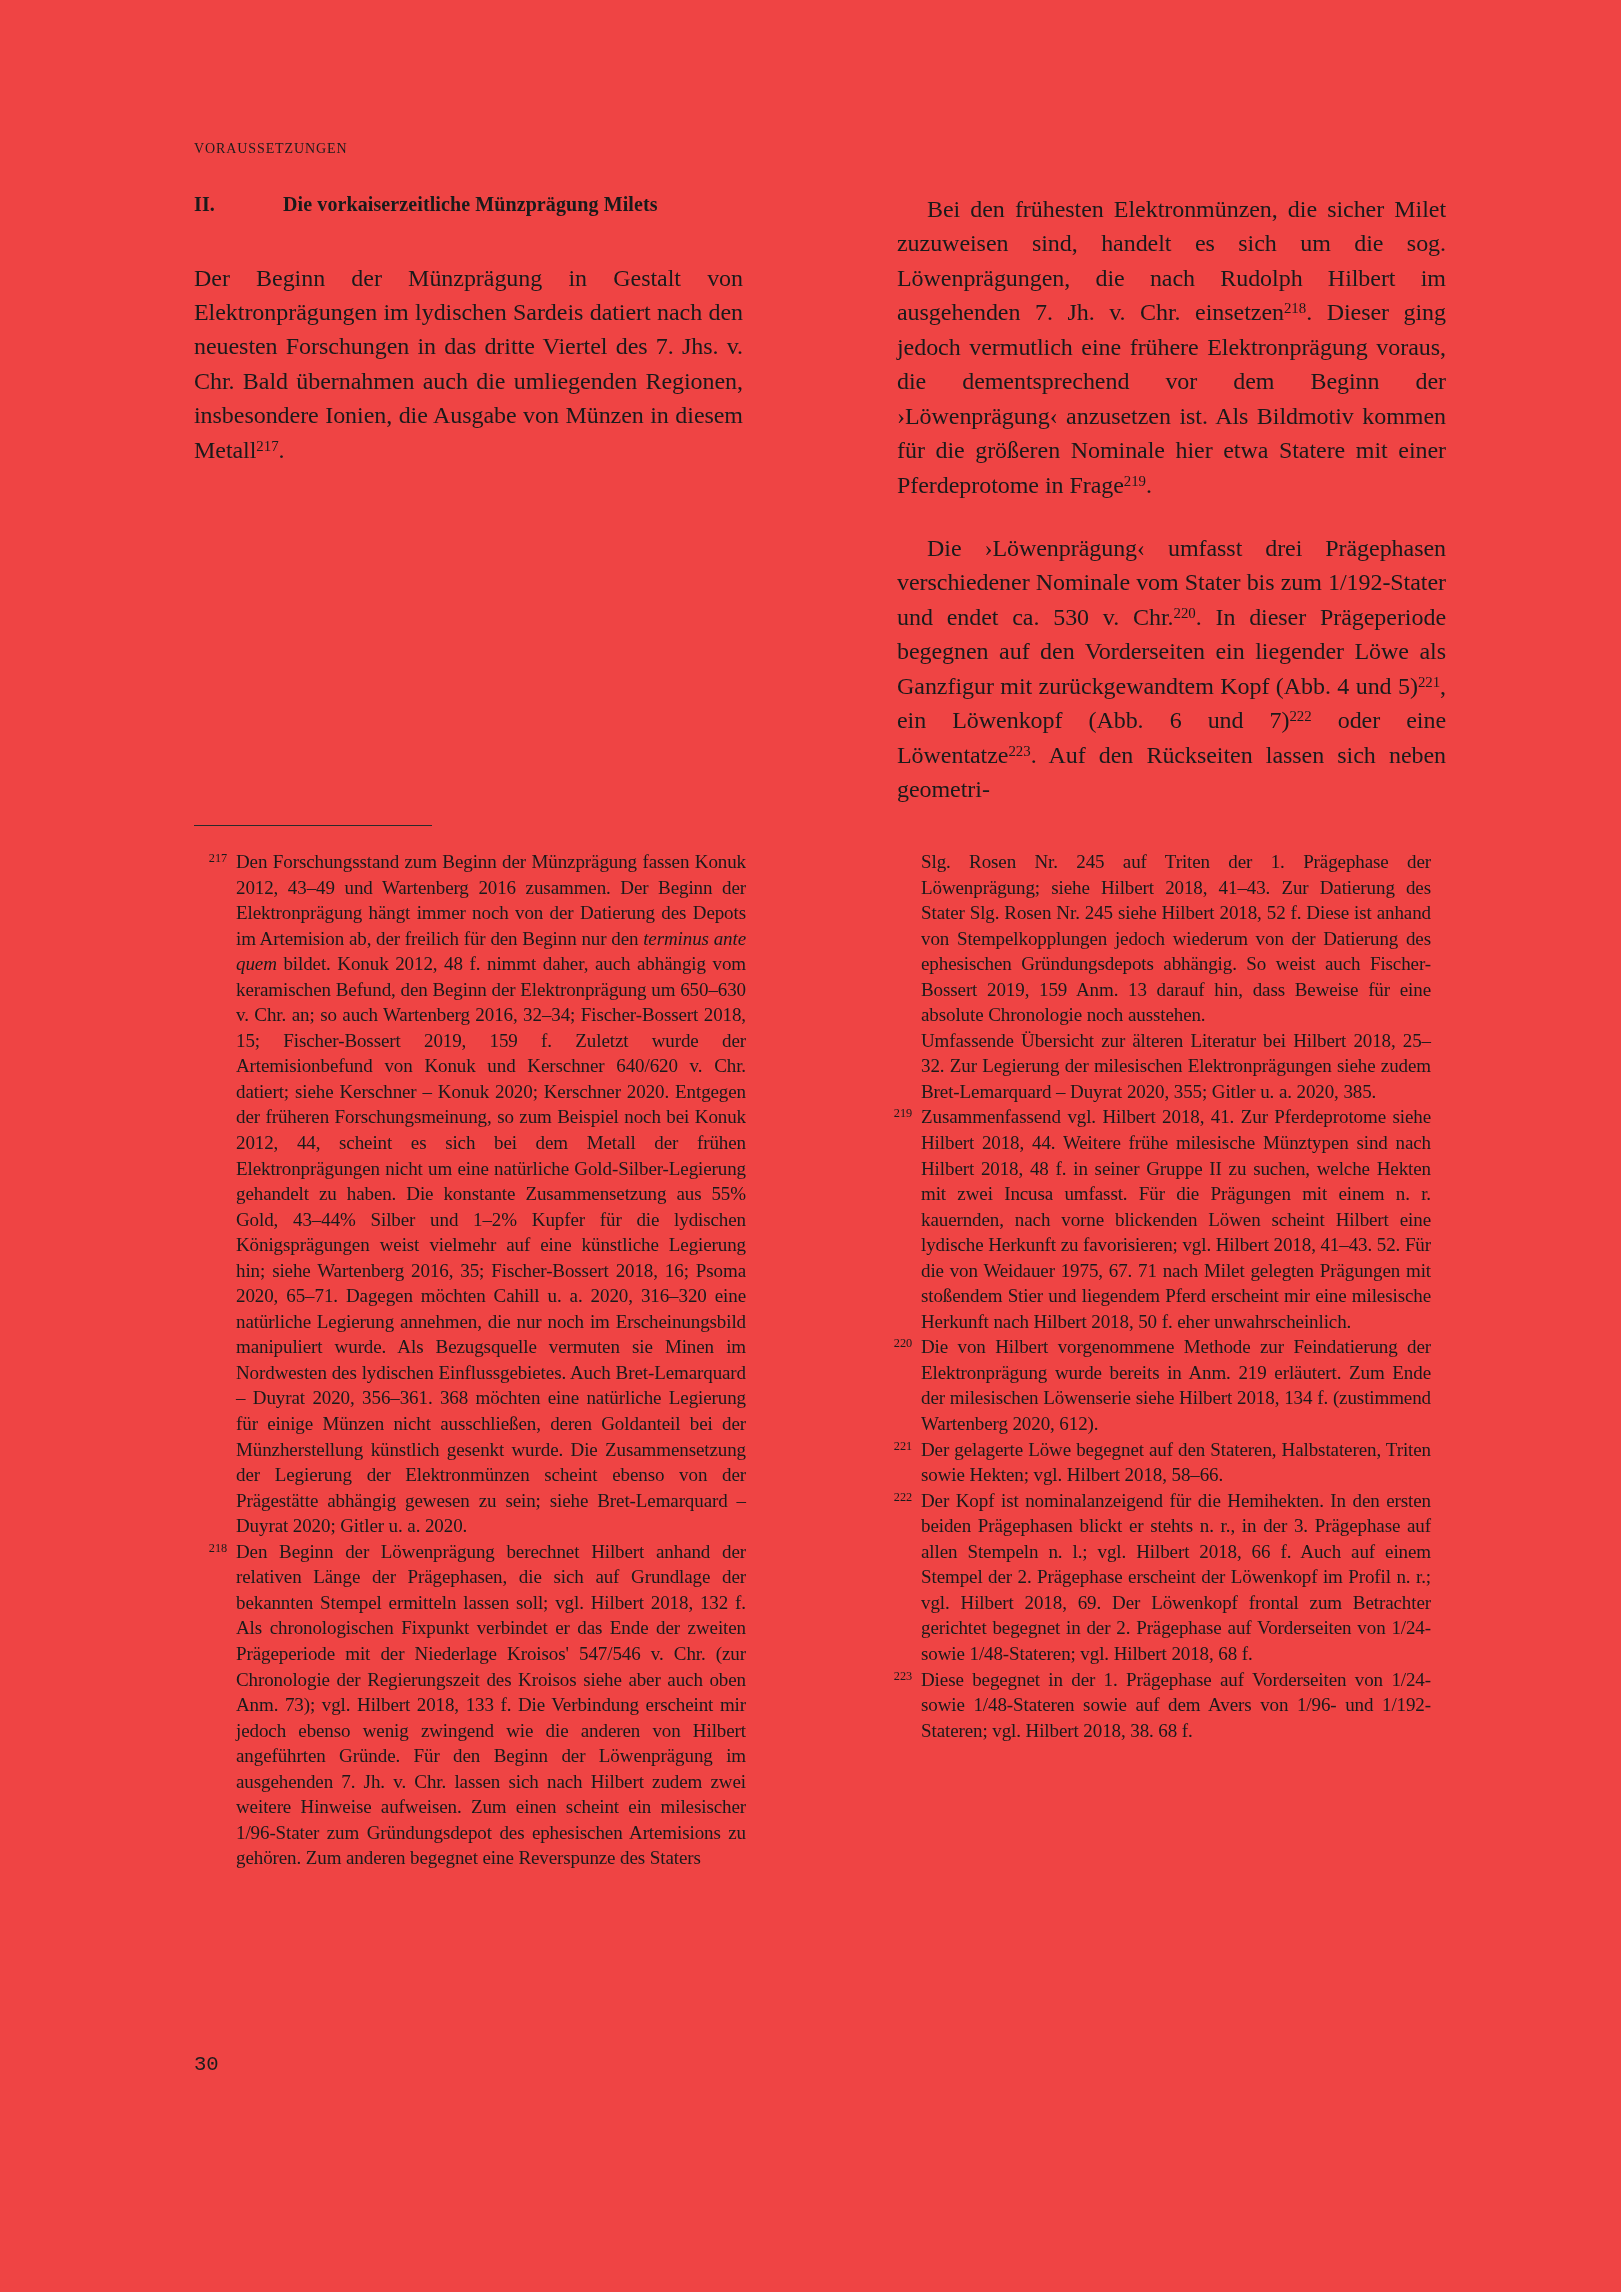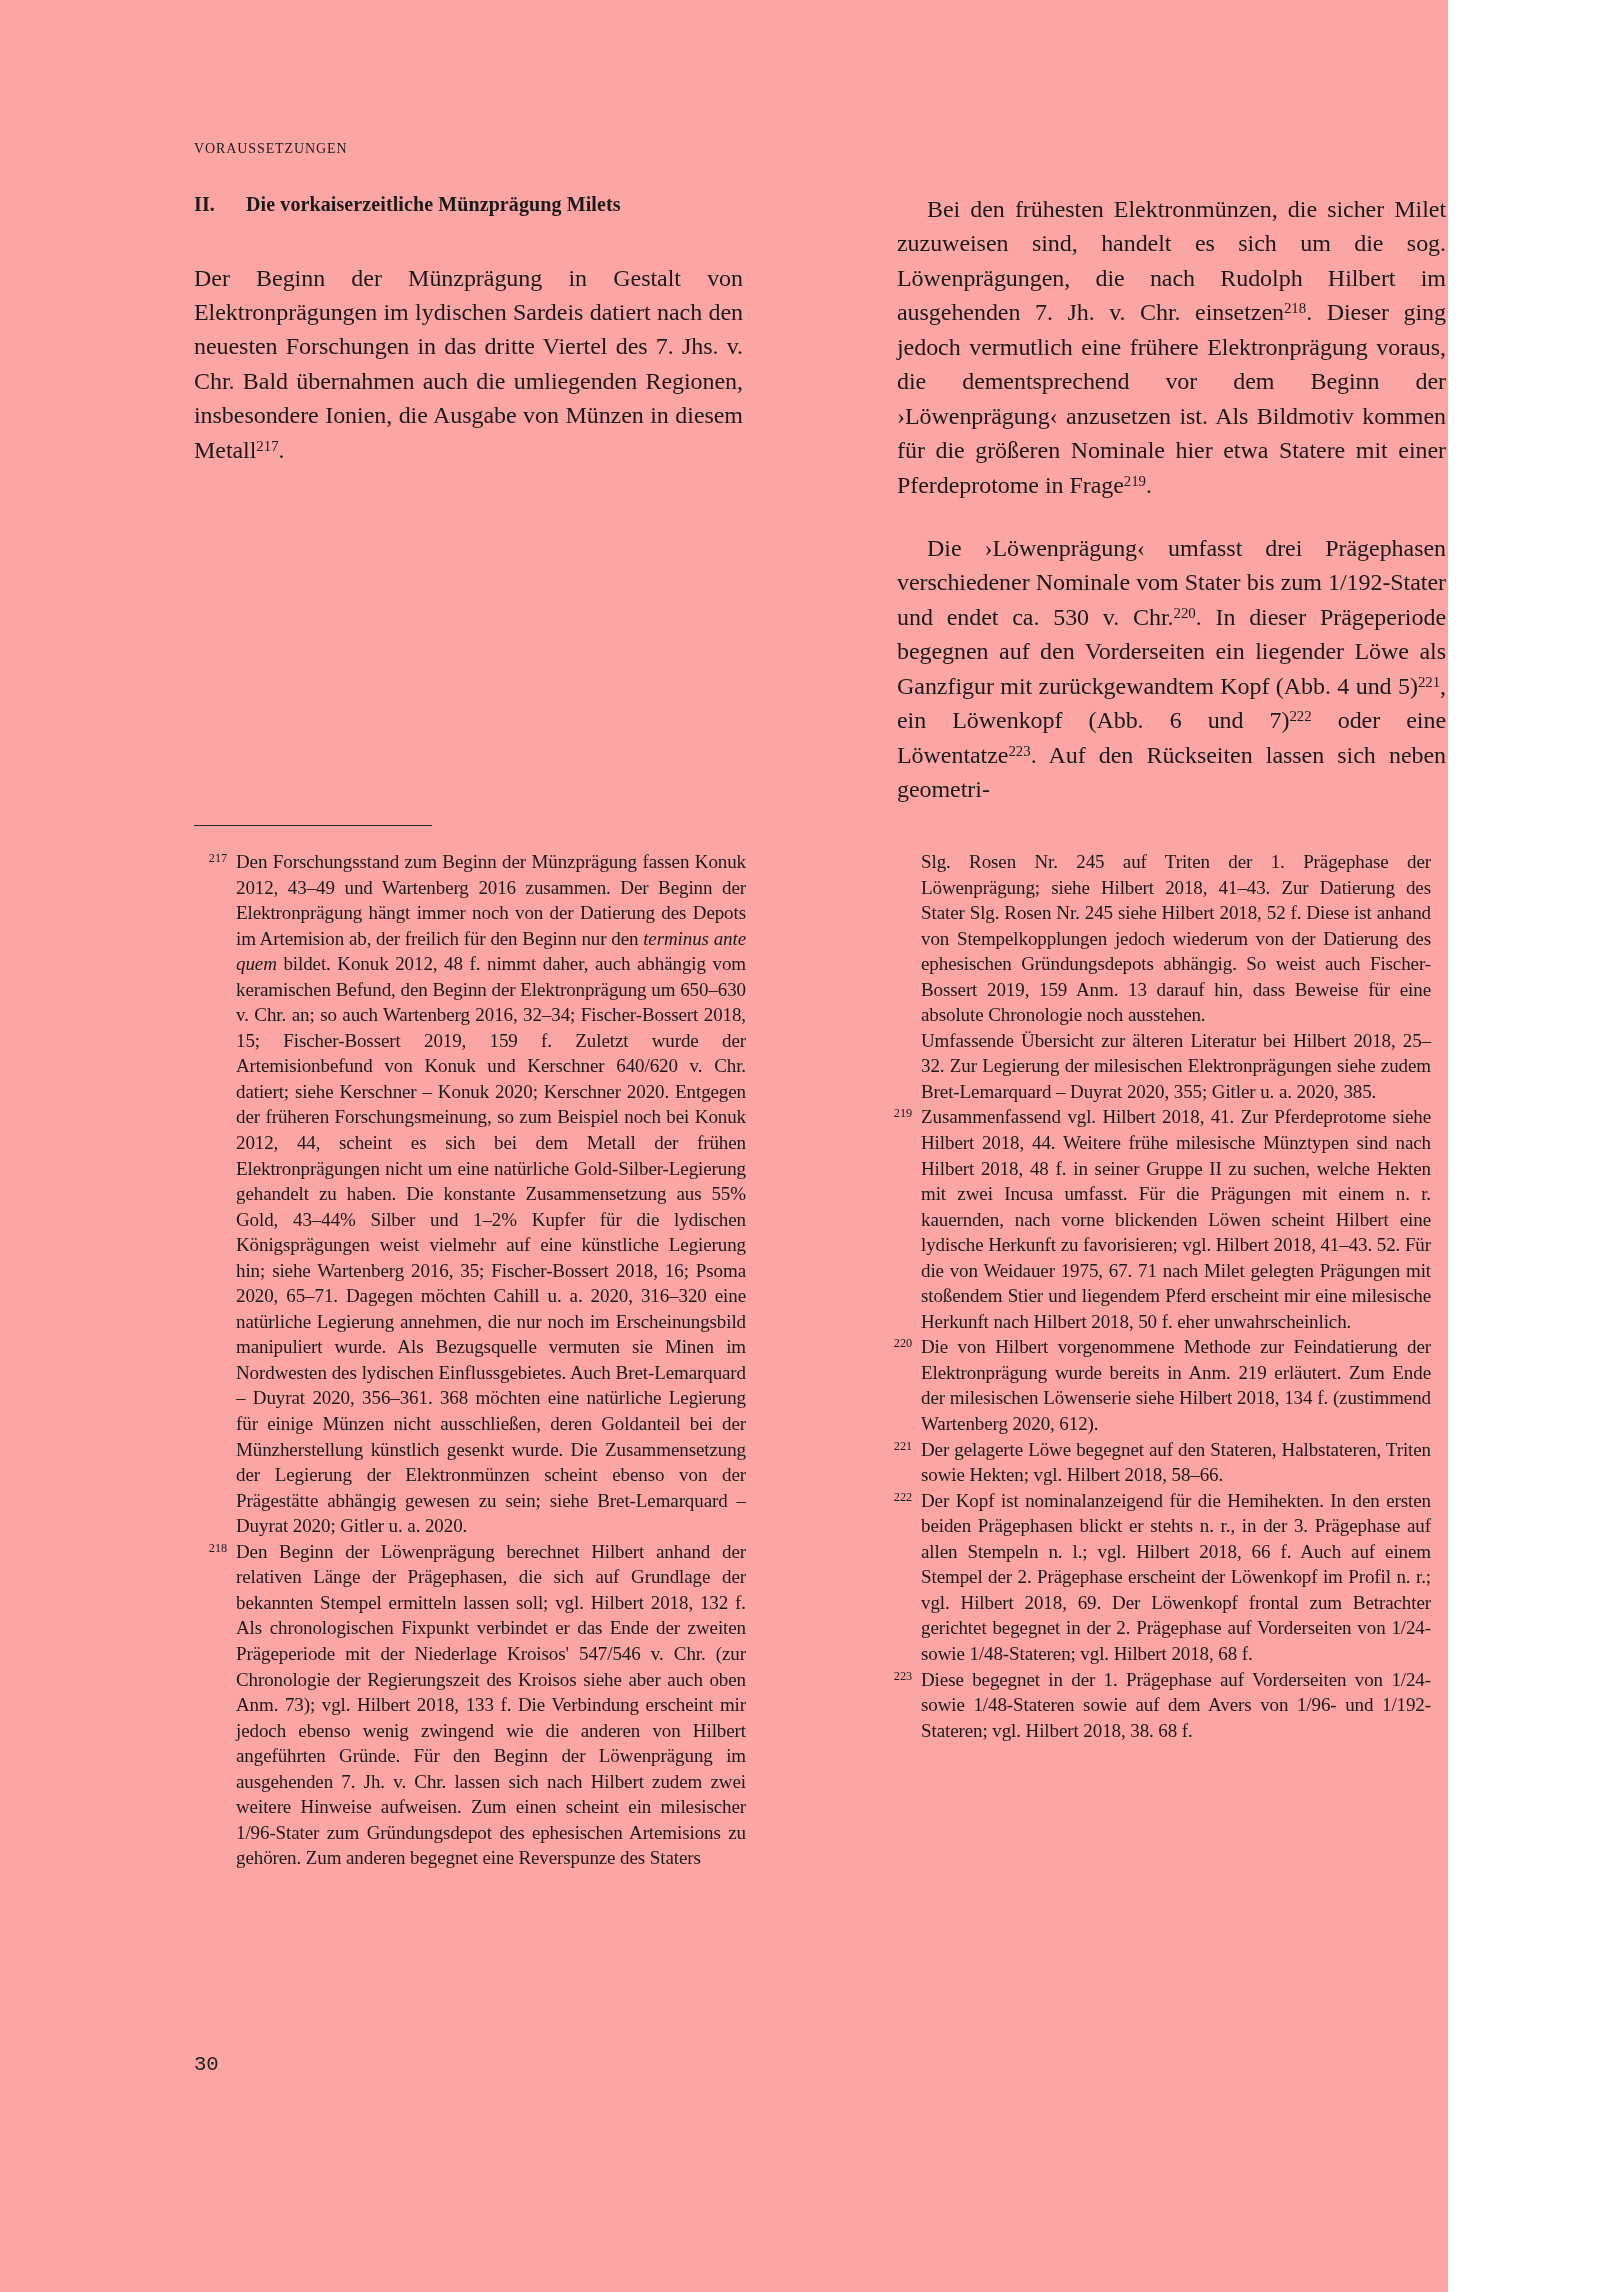--- a/index.html
+++ b/index.html
@@ -2,23 +2,23 @@
 <html><head>
 <meta charset="utf-8">
 <style>
   html, body {
     margin: 0;
     padding: 0;
     background: #ffffff;
   }
   .page {
     position: relative;
-    width: 1448px;
+    width: 1621px;
     height: 2293px;
-    background: #fca5a5;
+    background: #ef4444;
     font-family: "Liberation Serif", "DejaVu Serif", serif;
     color: #1a1a1a;
     overflow: hidden;
   }
 
   
   .running-head {
     position: absolute;
     left: 194px;
     top: 135px;
@@ -58,21 +58,21 @@
     margin: 0 0 43px 0;
     letter-spacing: 0.1px;
   }
   .chapter-heading .num {
     position: absolute;
     left: 0;
     top: 0;
   }
   .chapter-heading .ttl {
     display: block;
-    margin-left: 52px;
+    margin-left: 89px;
   }
 
   p.body {
     font-size: 24px;
     line-height: 1.435;
     margin: 0 0 29px 0;
     text-align: justify;
     hyphens: none;
     letter-spacing: -0.05px;
   }

